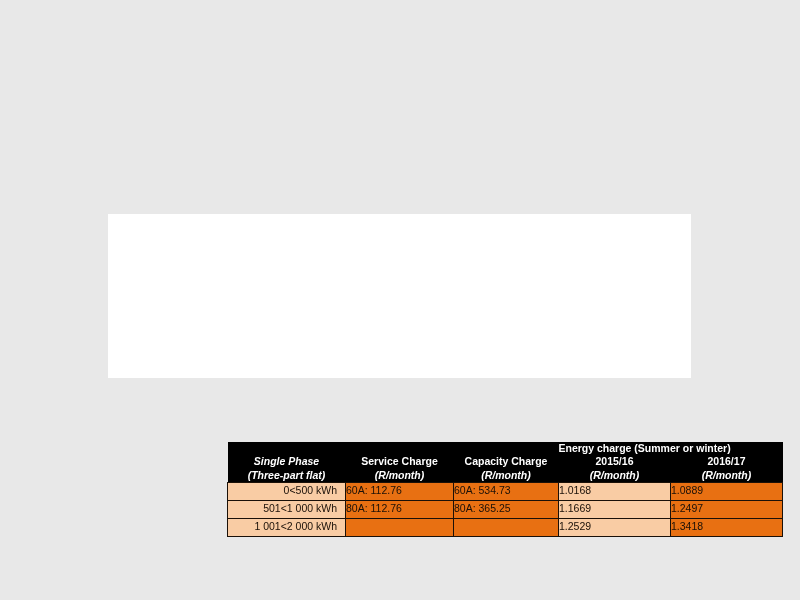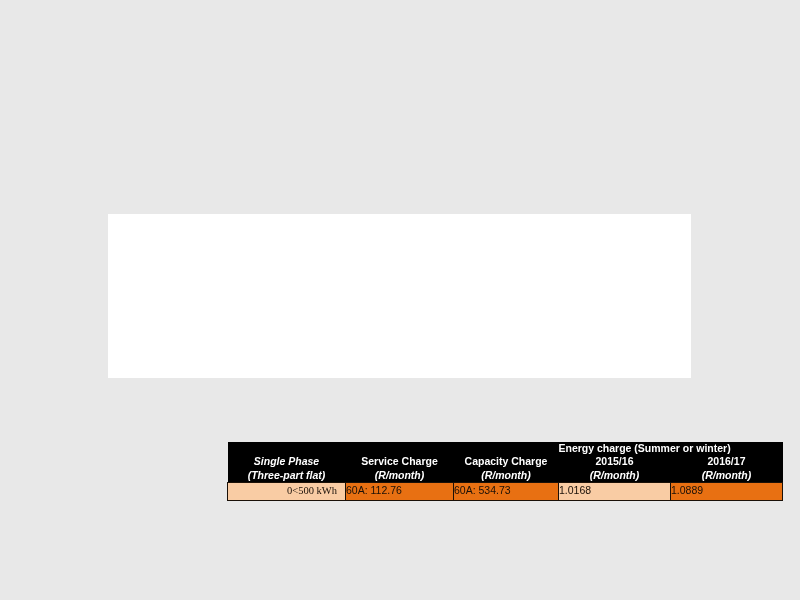--- a/index.html
+++ b/index.html
@@ -101,21 +101,21 @@
 
   .cell-light {
     background: #f9cca4;
     color: #1a1008;
   }
   .cell-dark {
     background: #e87012;
     color: #1a1008;
   }
 
-  .align-right { text-align: right; font-family: Liberation Serif, serif; }
+  .align-right { text-align: right; }
   .align-left  { text-align: left;  }
 
   
   .col-range {
     padding-right: 8px !important;
   }
 </style>
 </head>
 <body>
 
@@ -168,20 +168,34 @@
 
       <tbody>
         <tr class="body-row">
           <td class="cell-light align-right col-range">0&lt;500 kWh</td>
           <td class="cell-dark align-left">60A: 112.76</td>
           <td class="cell-dark align-left">60A: 534.73</td>
           <td class="cell-light align-left">1.0168</td>
           <td class="cell-dark align-left">1.0889</td>
         </tr>
 
-
+        <tr class="body-row">
+          <td class="cell-light align-right col-range">501&lt;1 000 kWh</td>
+          <td class="cell-dark align-left">80A: 112.76</td>
+          <td class="cell-dark align-left">80A: 365.25</td>
+          <td class="cell-light align-left">1.1669</td>
+          <td class="cell-dark align-left">1.2497</td>
+        </tr>
+
+        <tr class="body-row">
+          <td class="cell-light align-right col-range">1 001&lt;2 000 kWh</td>
+          <td class="cell-dark align-left"></td>
+          <td class="cell-dark align-left"></td>
+          <td class="cell-light align-left">1.2529</td>
+          <td class="cell-dark align-left">1.3418</td>
+        </tr>
 
 
       </tbody>
     </table>
 
   </div>
 </div>
 
 </body></html>

